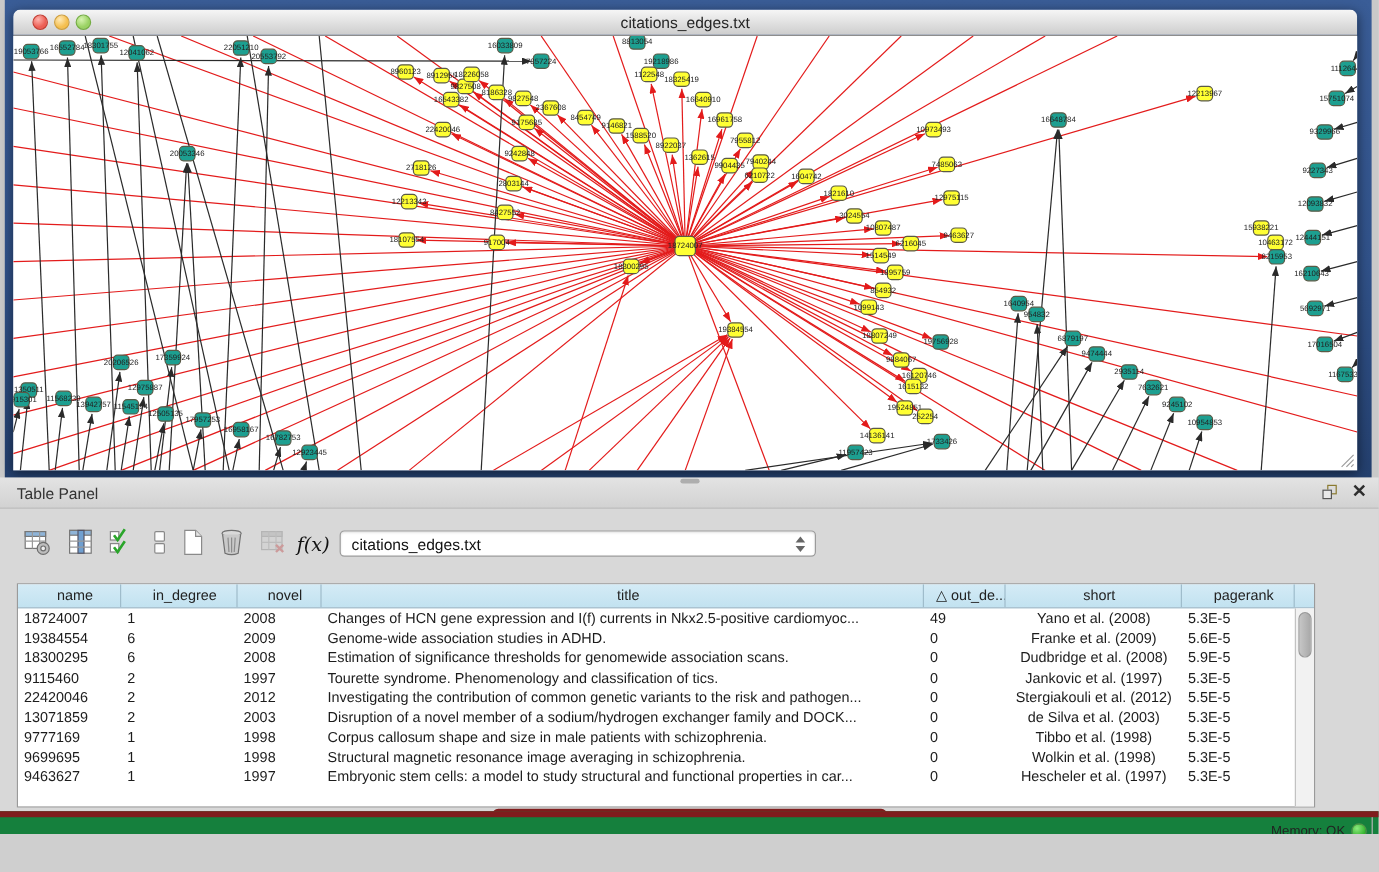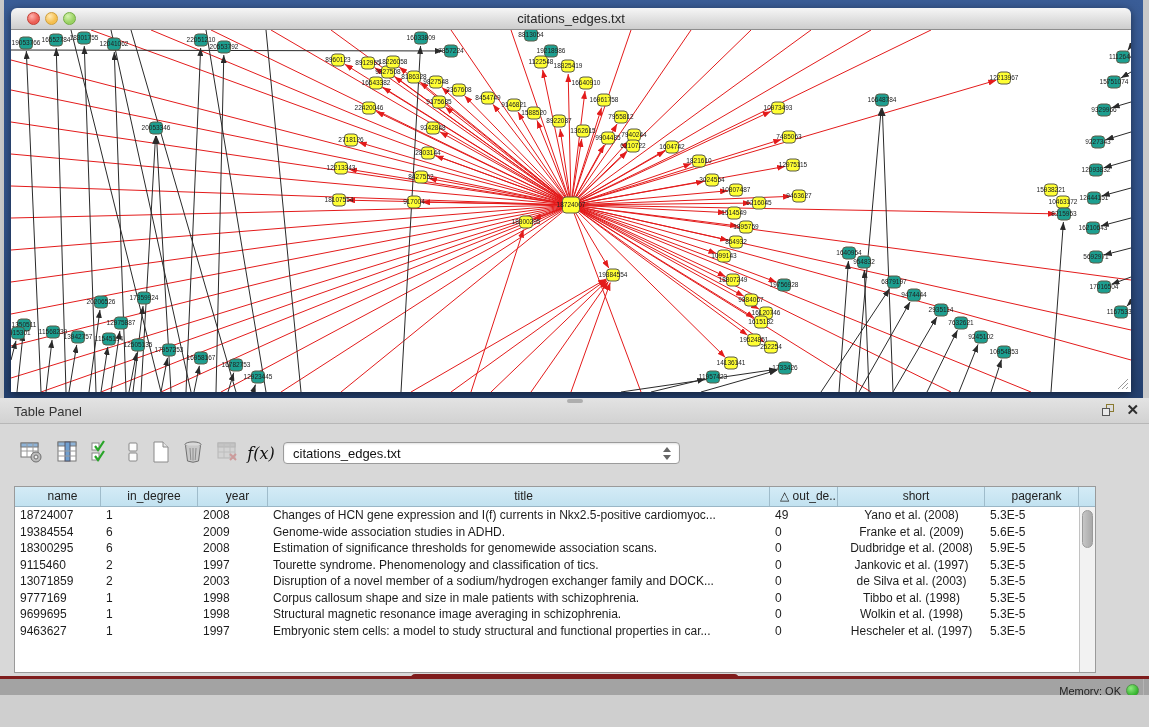--- a/index.html
+++ b/index.html
@@ -59,21 +59,21 @@
   .vscroll{position:absolute;right:0;top:20px;width:16px;bottom:0;background:#f2f2f2;border-left:1px solid #c2c2c2;box-sizing:border-box;}
   .vthumb{position:absolute;left:2px;top:3px;width:11px;height:38px;border-radius:6px;background:linear-gradient(90deg,#c6c6c6,#a9a9a9);border:1px solid #9a9a9a;box-sizing:border-box;}
 
   
   .seg{position:absolute;left:50%;transform:translateX(-50%);top:250px;height:21px;display:flex;border:3px solid #7f1d1d;border-radius:5px;overflow:hidden;background:#a3a3a3;padding-left:25px;}
   .seg .tab{height:21px;line-height:21px;font-size:13px;padding:0 14px;background:linear-gradient(180deg,#ffffff,#ededed);color:#111;border-left:1px solid #aaa;}
   .seg .tab:first-child{border-left:none;}
   .seg .tab.sel{background:linear-gradient(180deg,#8a8a8a,#646464);color:#f3f3f3;}
 
   
-  .statusbar{position:absolute;left:0;top:676px;width:1149px;height:27px;background:#a3a3a3;border-top:3px solid #7f1d1d;box-sizing:border-box;}
+  .statusbar{position:absolute;left:0;top:676px;width:1149px;height:27px;background:#15803d;border-top:5px solid #7f1d1d;box-sizing:border-box;}
   .mem{position:absolute;right:28px;top:6px;font-size:11px;color:#222;}
   .memdot{position:absolute;right:10px;top:5px;width:13px;height:13px;border-radius:50%;
           background:radial-gradient(circle at 35% 30%,#8ce97e,#33b32c 70%);border:1px solid #4f9447;box-sizing:border-box;}
   .status-sep{position:absolute;right:5px;top:0;bottom:0;width:1px;background:#b5b5b5;}
 </style>
 </head>
 <body>
 
 <div class="screen">
 
@@ -747,26 +747,27 @@
       <div class="net-select">
         <span class="val">citations_edges.txt</span>
         <span class="ns-arrows">
             <span class="up"></span>
             <span class="dn"></span>
           </span>
       </div>
     </div>
 
     <div class="table-box">
-      <div class="thead" id="thead"><span class="cell c0">name</span><span class="cell c1">in_degree</span><span class="cell c2">year</span><span class="cell c3">title</span><span class="cell c4">△ out_de...</span><span class="cell c5">short</span><span class="cell c6">pagerank</span></div>
+      <div class="thead" id="thead"><span class="cell c0">name</span><span class="cell c1">in_degree</span><span class="cell c2">novel</span><span class="cell c3">title</span><span class="cell c4">△ out_de...</span><span class="cell c5">short</span><span class="cell c6">pagerank</span></div>
       <div class="tbody" id="tbody">
           <div class="trow"><span class="cell c0">18724007</span><span class="cell c1">1</span><span class="cell c2">2008</span><span class="cell c3">Changes of HCN gene expression and I(f) currents in Nkx2.5-positive cardiomyoc...</span><span class="cell c4">49</span><span class="cell c5">Yano et al. (2008)</span><span class="cell c6">5.3E-5</span></div>
           <div class="trow"><span class="cell c0">19384554</span><span class="cell c1">6</span><span class="cell c2">2009</span><span class="cell c3">Genome-wide association studies in ADHD.</span><span class="cell c4">0</span><span class="cell c5">Franke et al. (2009)</span><span class="cell c6">5.6E-5</span></div>
           <div class="trow"><span class="cell c0">18300295</span><span class="cell c1">6</span><span class="cell c2">2008</span><span class="cell c3">Estimation of significance thresholds for genomewide association scans.</span><span class="cell c4">0</span><span class="cell c5">Dudbridge et al. (2008)</span><span class="cell c6">5.9E-5</span></div>
           <div class="trow"><span class="cell c0">9115460</span><span class="cell c1">2</span><span class="cell c2">1997</span><span class="cell c3">Tourette syndrome. Phenomenology and classification of tics.</span><span class="cell c4">0</span><span class="cell c5">Jankovic et al. (1997)</span><span class="cell c6">5.3E-5</span></div>
+          <div class="trow"><span class="cell c0">22420046</span><span class="cell c1">2</span><span class="cell c2">2012</span><span class="cell c3">Investigating the contribution of common genetic variants to the risk and pathogen...</span><span class="cell c4">0</span><span class="cell c5">Stergiakouli et al. (2012)</span><span class="cell c6">5.5E-5</span></div>
           <div class="trow"><span class="cell c0">13071859</span><span class="cell c1">2</span><span class="cell c2">2003</span><span class="cell c3">Disruption of a novel member of a sodium/hydrogen exchanger family and DOCK...</span><span class="cell c4">0</span><span class="cell c5">de Silva et al. (2003)</span><span class="cell c6">5.3E-5</span></div>
           <div class="trow"><span class="cell c0">9777169</span><span class="cell c1">1</span><span class="cell c2">1998</span><span class="cell c3">Corpus callosum shape and size in male patients with schizophrenia.</span><span class="cell c4">0</span><span class="cell c5">Tibbo et al. (1998)</span><span class="cell c6">5.3E-5</span></div>
           <div class="trow"><span class="cell c0">9699695</span><span class="cell c1">1</span><span class="cell c2">1998</span><span class="cell c3">Structural magnetic resonance image averaging in schizophrenia.</span><span class="cell c4">0</span><span class="cell c5">Wolkin et al. (1998)</span><span class="cell c6">5.3E-5</span></div>
           <div class="trow"><span class="cell c0">9463627</span><span class="cell c1">1</span><span class="cell c2">1997</span><span class="cell c3">Embryonic stem cells: a model to study structural and functional properties in car...</span><span class="cell c4">0</span><span class="cell c5">Hescheler et al. (1997)</span><span class="cell c6">5.3E-5</span></div>
         </div>
       <div class="vscroll">
         <div class="vthumb"></div>
       </div>
     </div>
 

